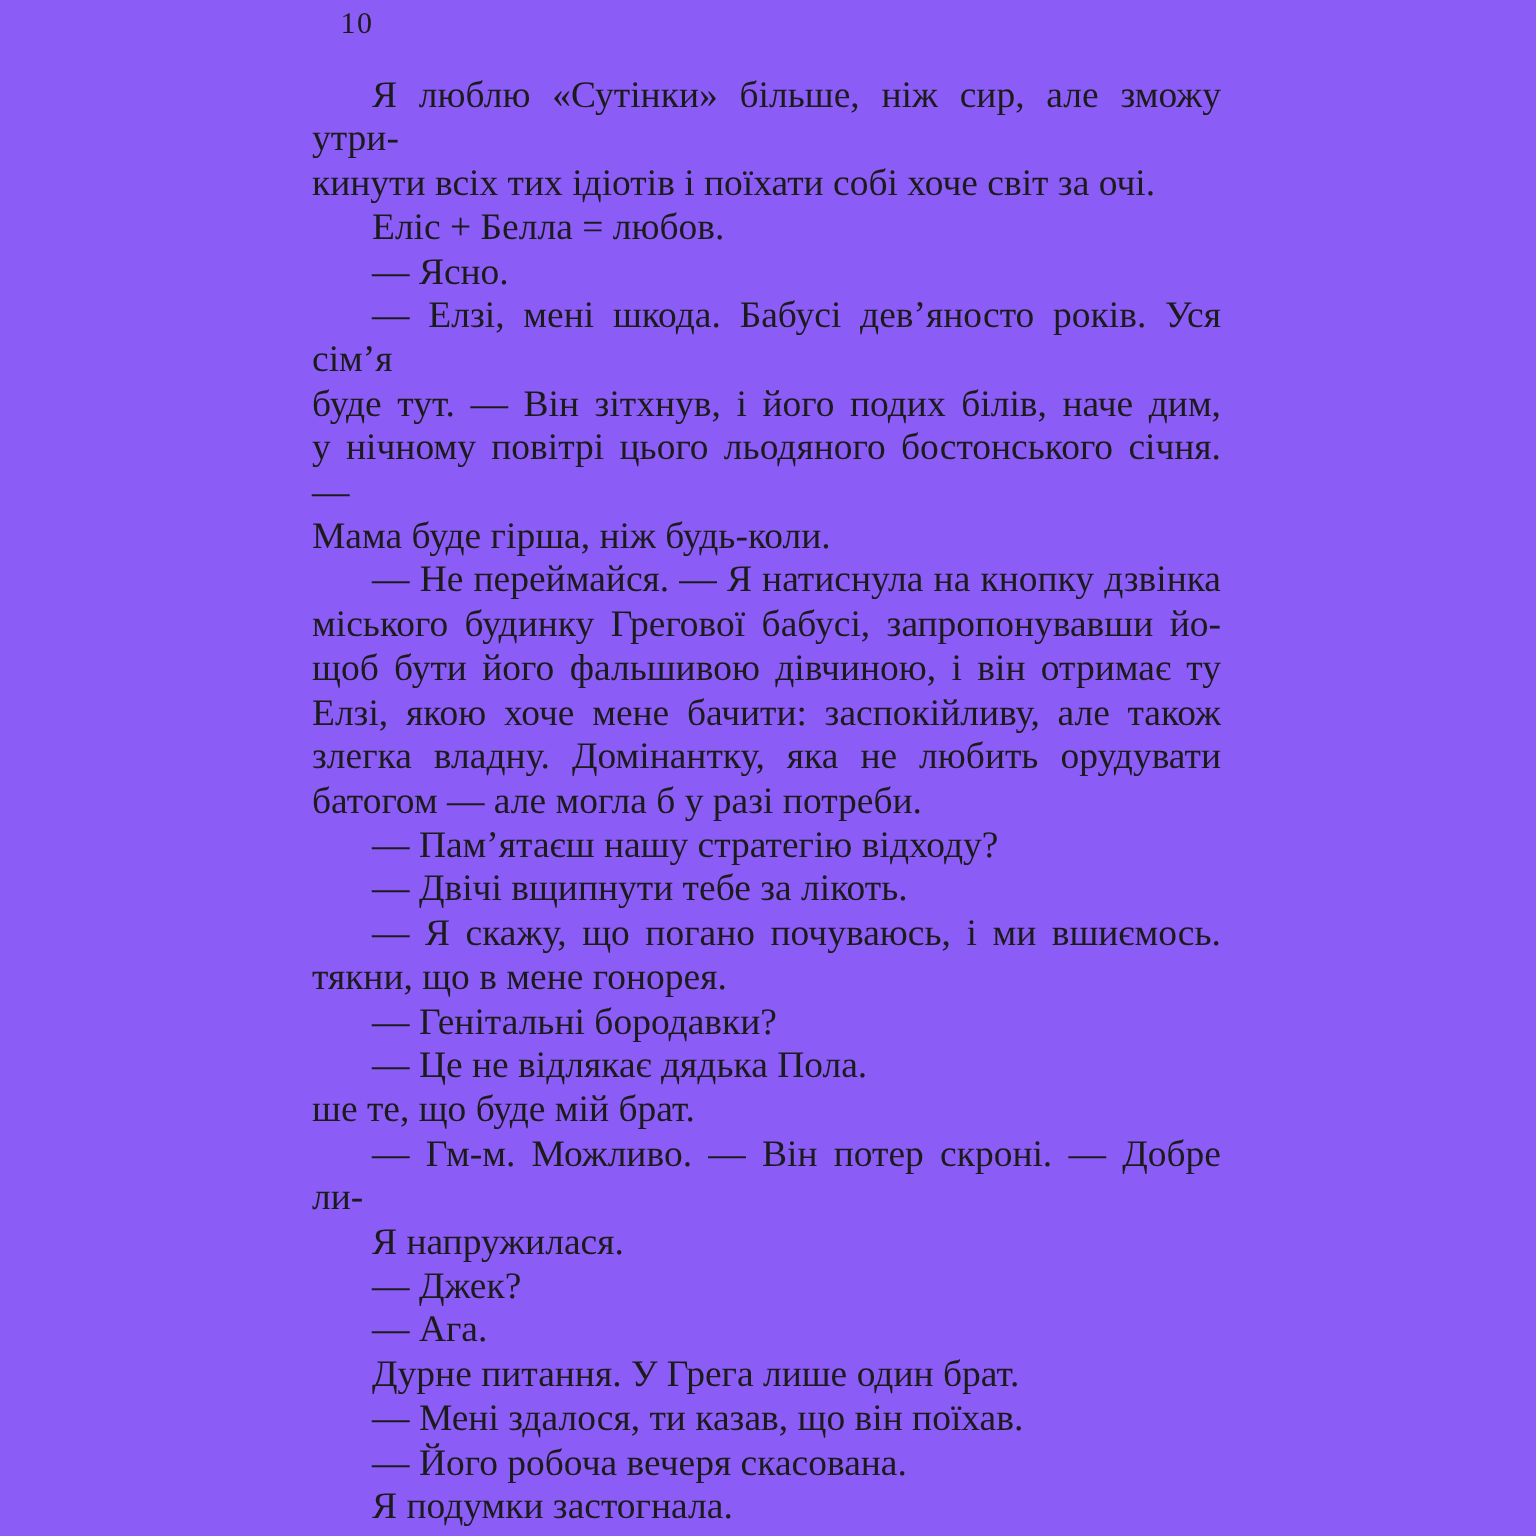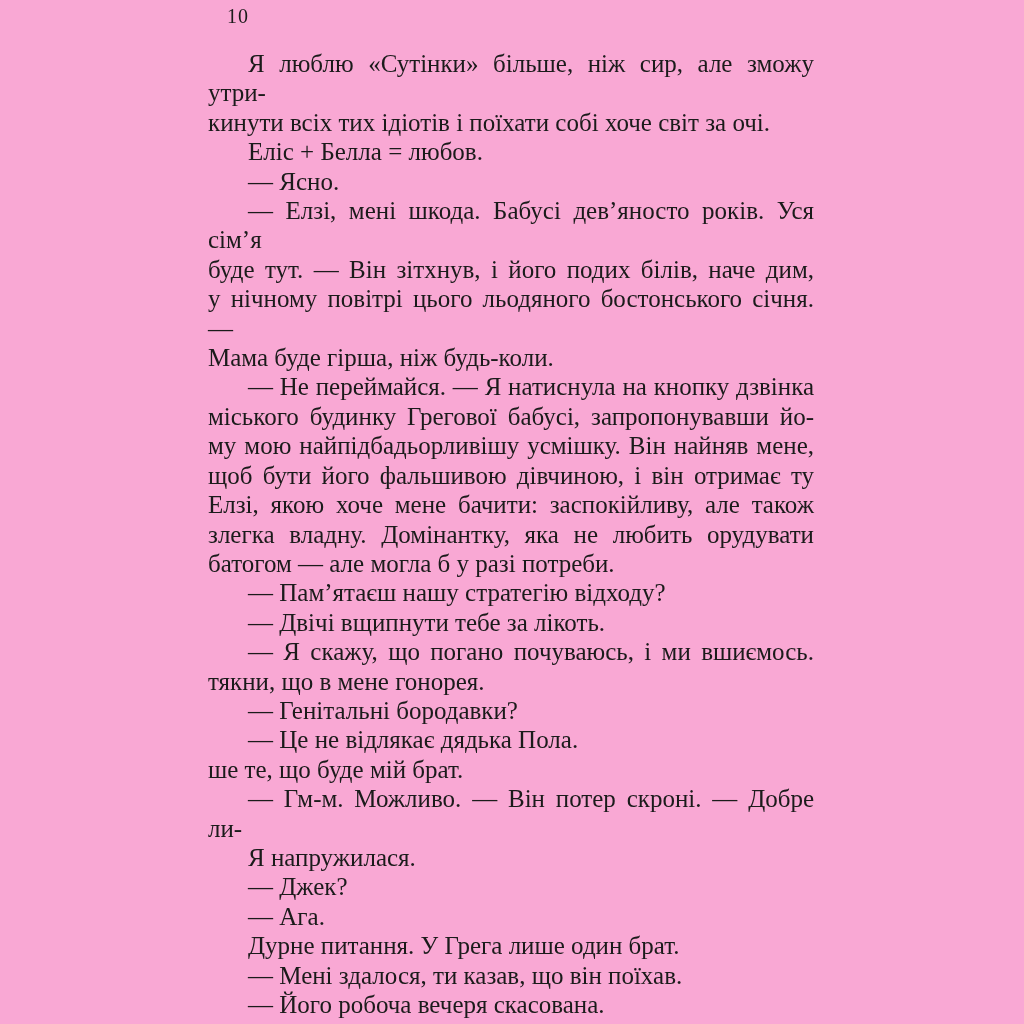--- a/index.html
+++ b/index.html
@@ -1,21 +1,21 @@
 <!DOCTYPE html>
 <html lang="uk"><head>
 <meta charset="utf-8">
 <style>
   html, body { margin: 0; padding: 0; }
   body { background: #ffffff; }
   .book-page {
     position: relative;
     width: 1024px;
     height: 1024px;
-    background: #f9a8d4;
+    background: #8b5cf6;
     font-family: "Liberation Serif", serif;
     color: #1b1b1b;
     overflow: hidden;
   }
   .page-number {
     position: absolute;
     left: 227px;
     top: 5px;
     font-size: 20px;
     letter-spacing: 1px;
@@ -59,21 +59,20 @@
       </div>
       <div class="paragraph">
         <div class="line just indent"><span>— Елзі, мені шкода. Бабусі дев’яносто років. Уся сім’я</span></div>
         <div class="line just"><span>буде тут. — Він зітхнув, і його подих білів, наче дим,</span></div>
         <div class="line just"><span>у нічному повітрі цього льодяного бостонського січня. —</span></div>
         <div class="line"><span>Мама буде гірша, ніж будь-коли.</span></div>
       </div>
       <div class="paragraph">
         <div class="line just indent"><span>— Не переймайся. — Я натиснула на кнопку дзвінка</span></div>
         <div class="line just"><span>міського будинку Грегової бабусі, запропонувавши йо-</span></div>
-        <div class="line just"><span>му мою найпідбадьорливішу усмішку. Він найняв мене,</span></div>
         <div class="line just"><span>щоб бути його фальшивою дівчиною, і він отримає ту</span></div>
         <div class="line just"><span>Елзі, якою хоче мене бачити: заспокійливу, але також</span></div>
         <div class="line just"><span>злегка владну. Домінантку, яка не любить орудувати</span></div>
         <div class="line"><span>батогом — але могла б у разі потреби.</span></div>
       </div>
       <div class="paragraph">
         <div class="line indent"><span>— Пам’ятаєш нашу стратегію відходу?</span></div>
       </div>
       <div class="paragraph">
         <div class="line indent"><span>— Двічі вщипнути тебе за лікоть.</span></div>

